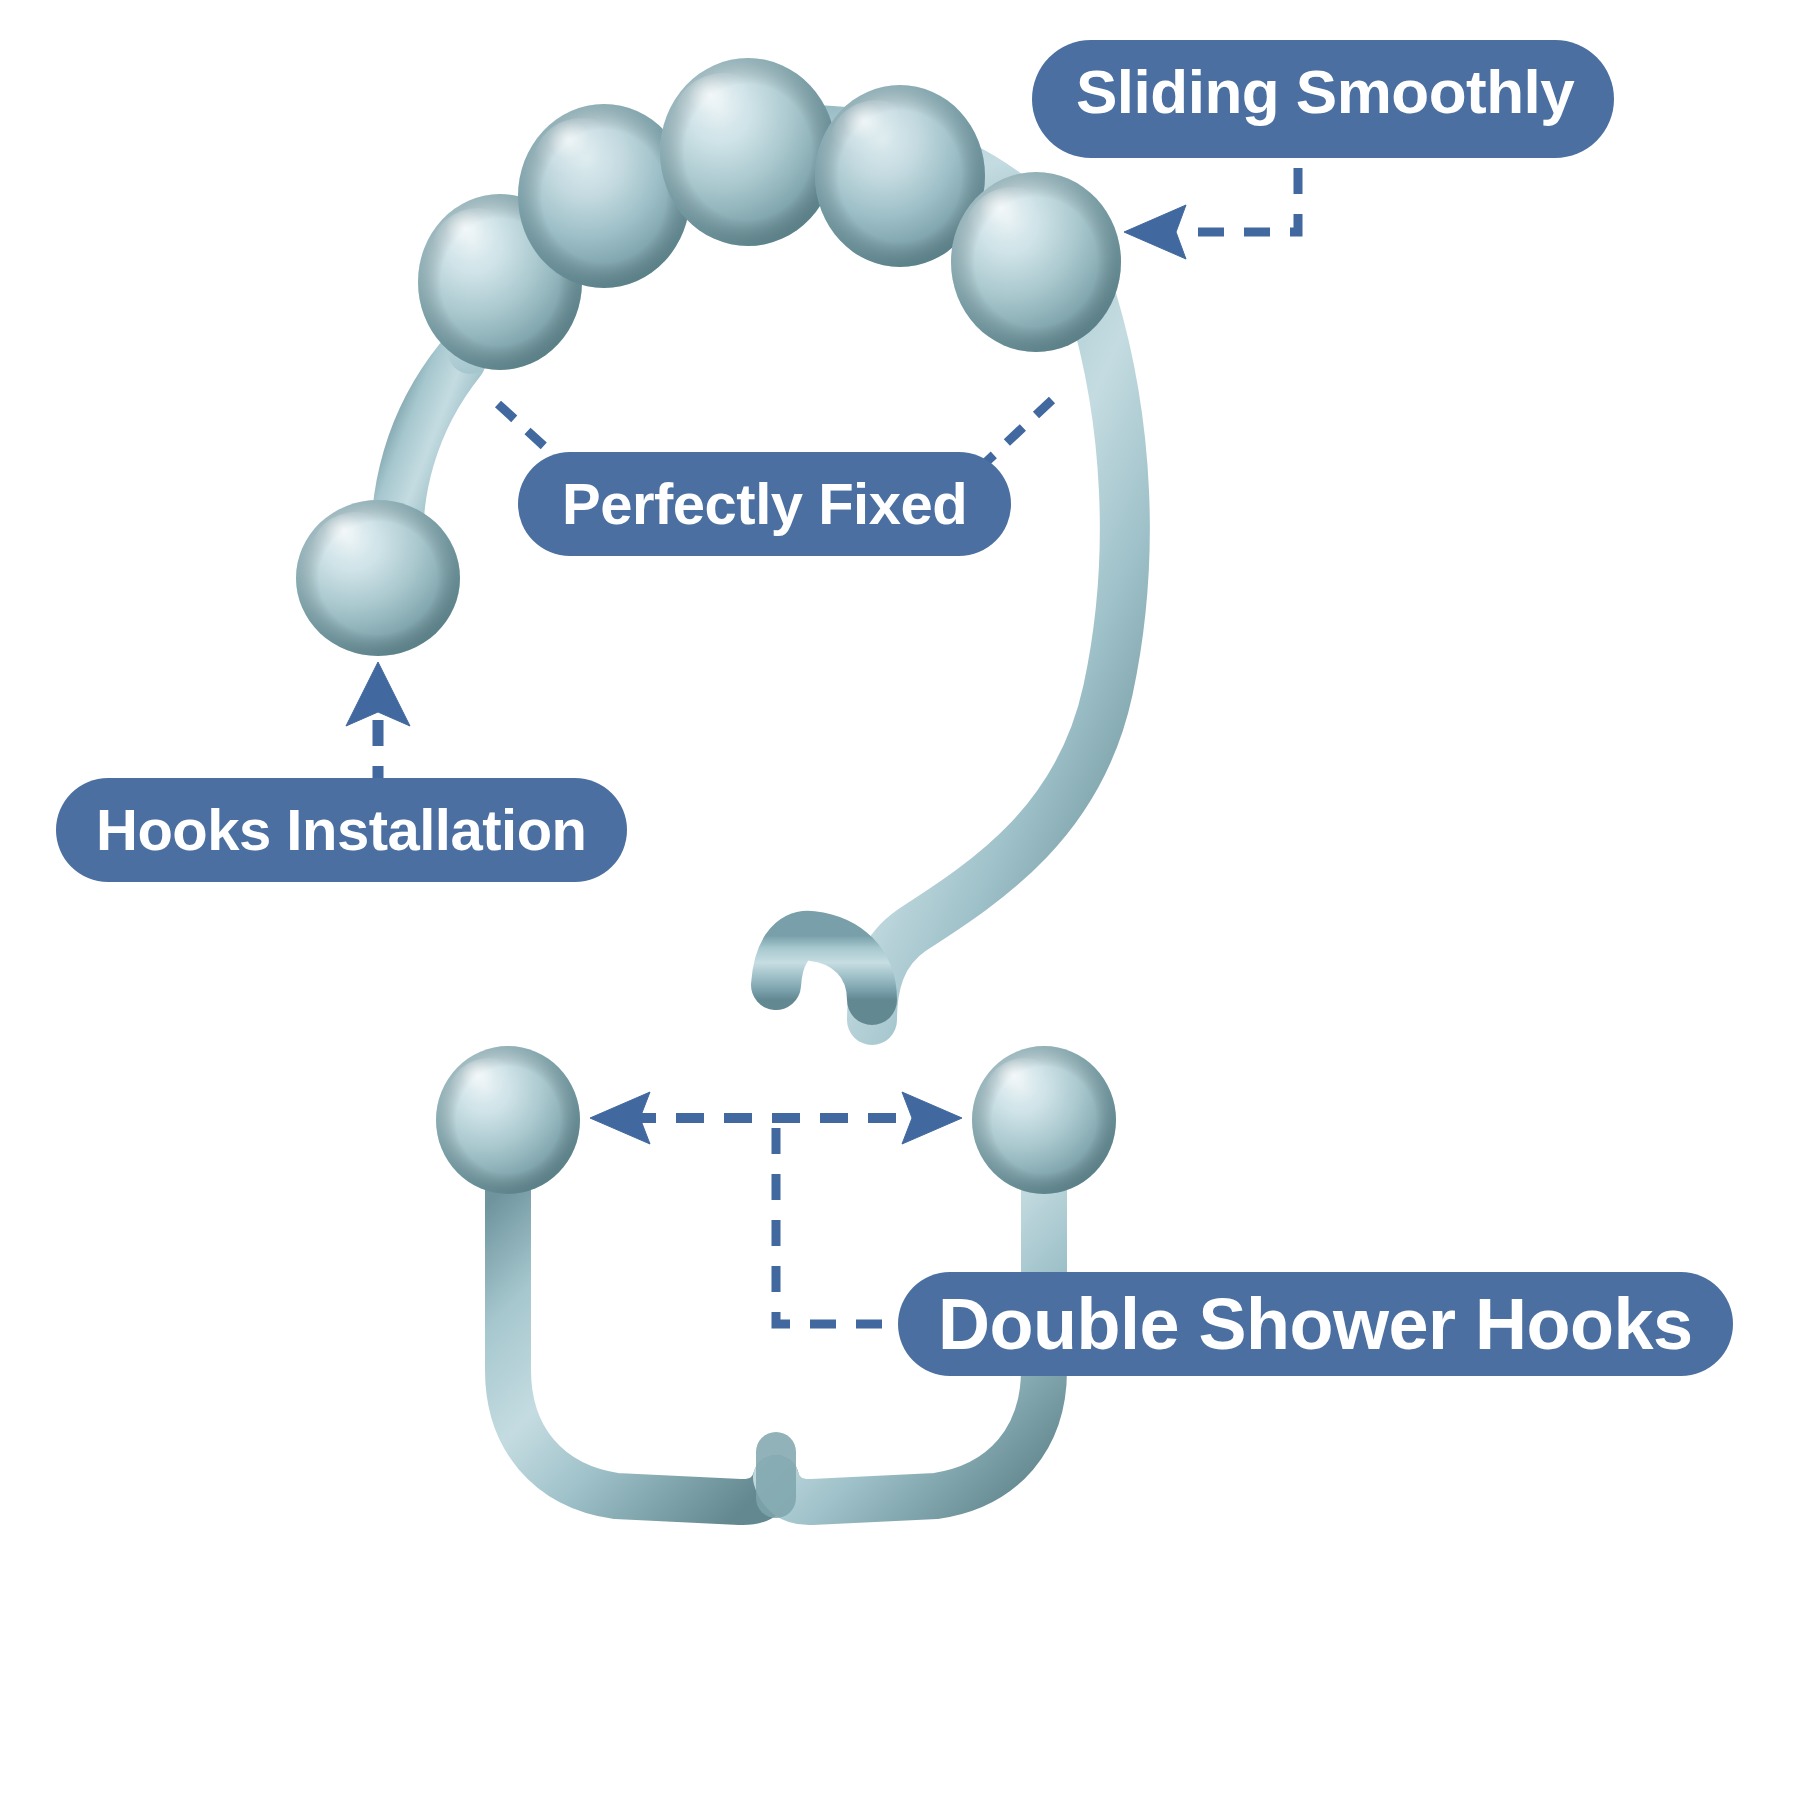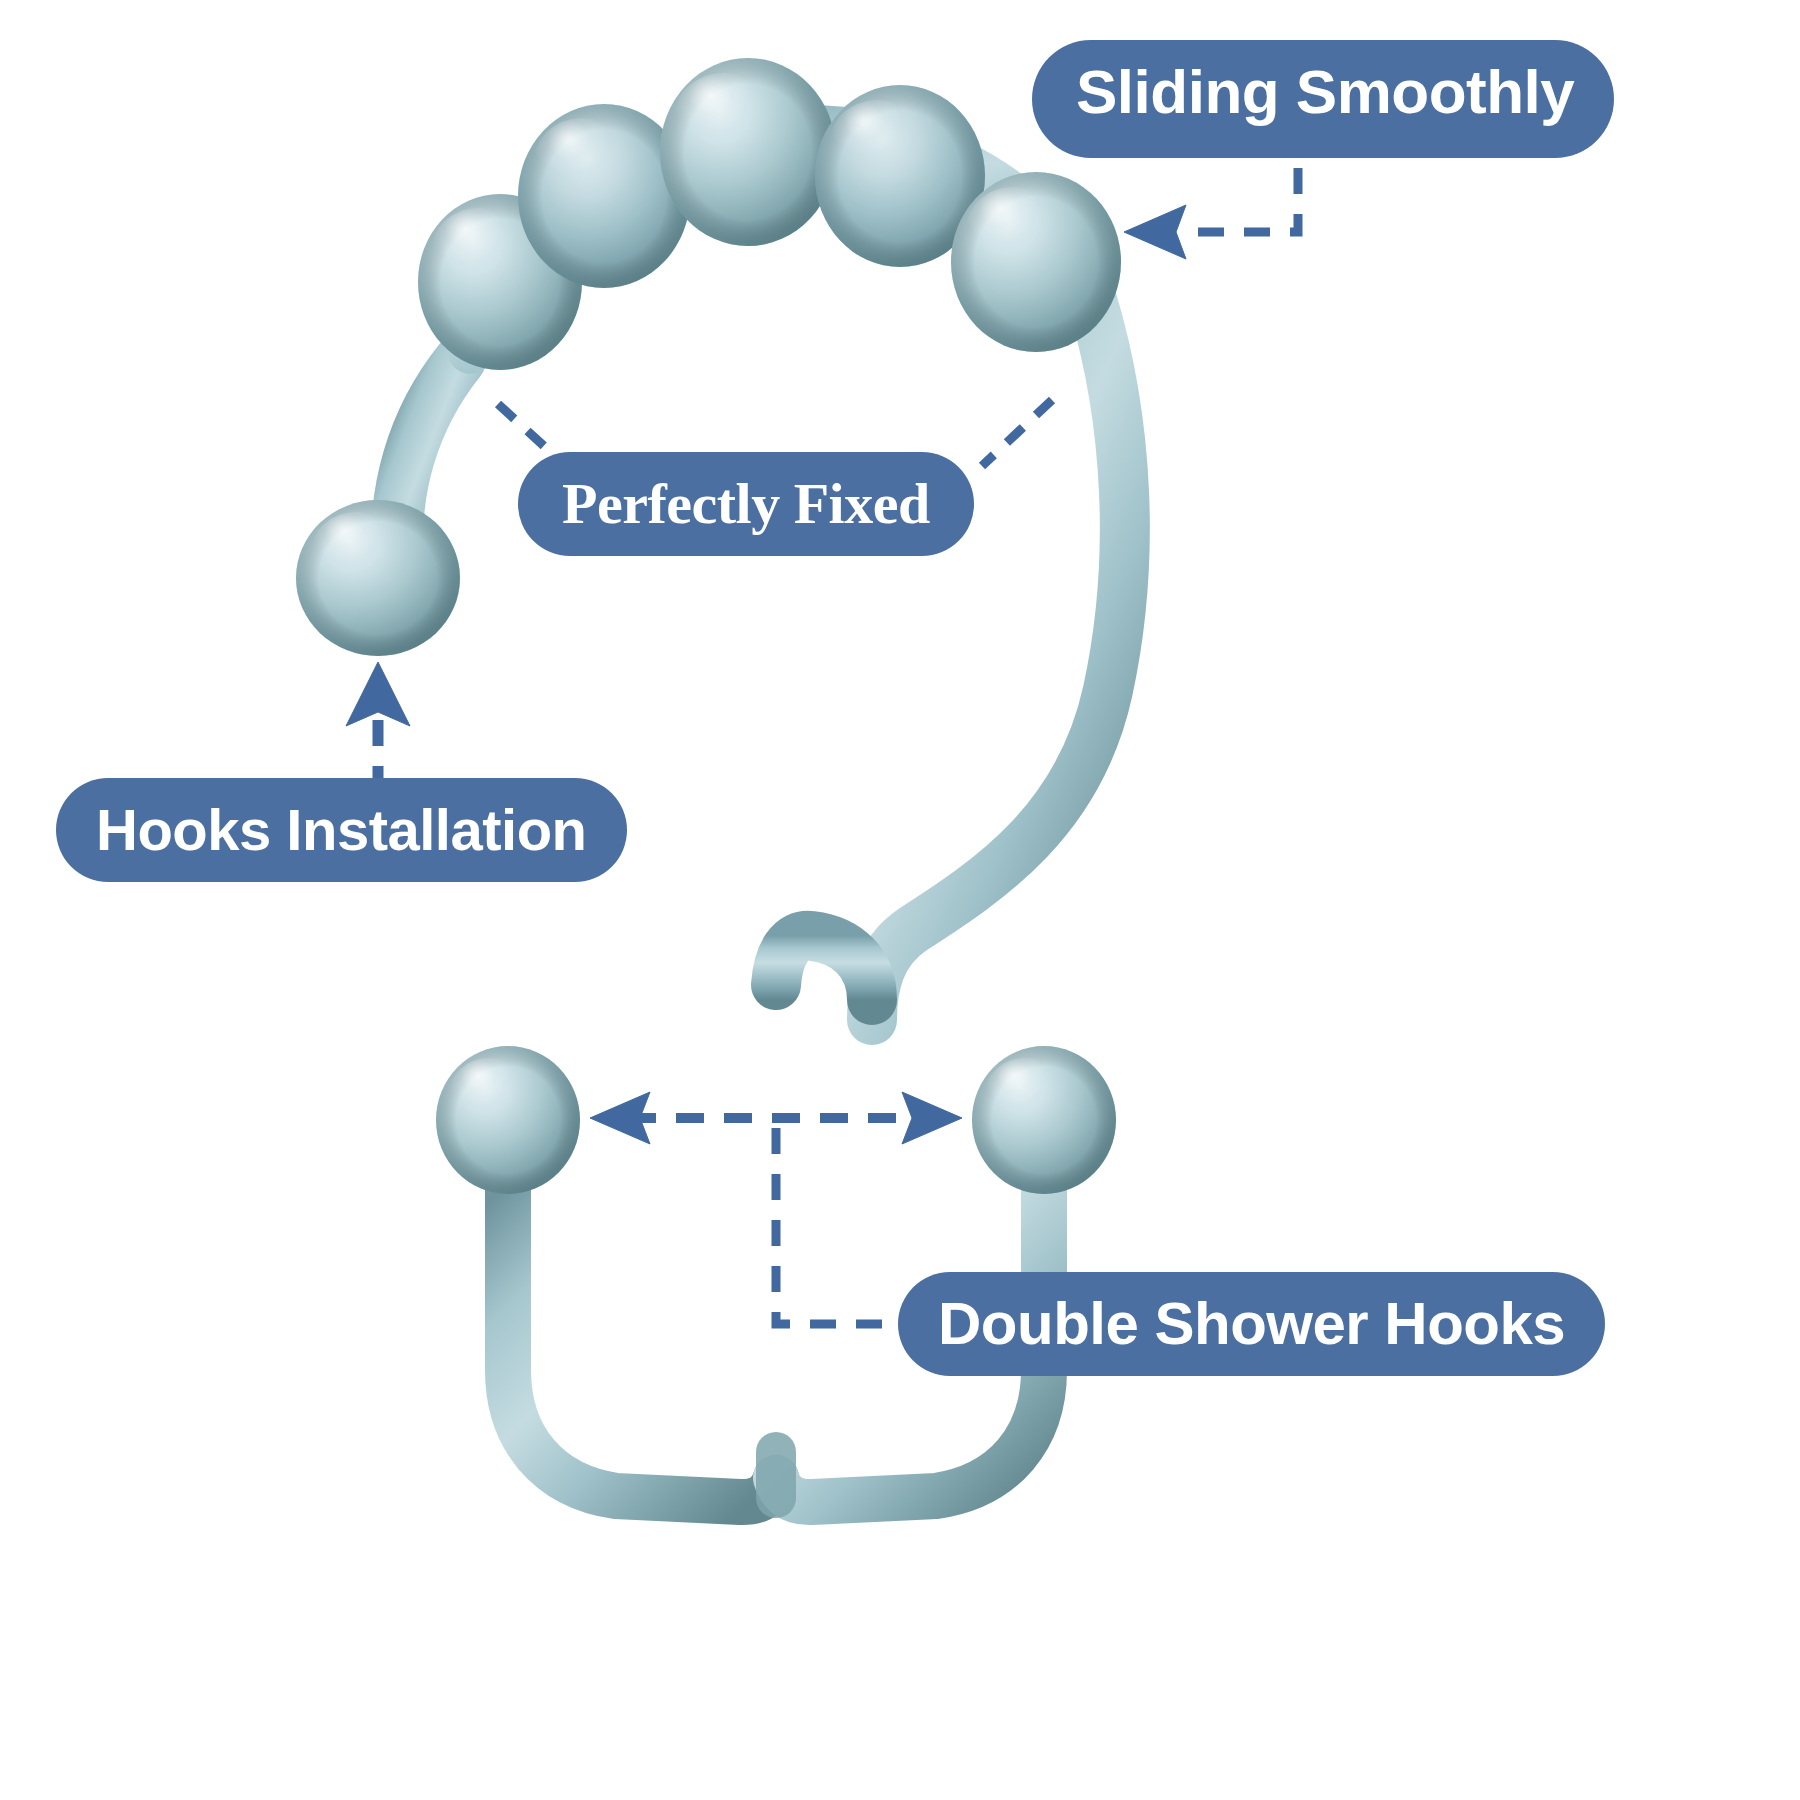--- a/index.html
+++ b/index.html
@@ -47,33 +47,32 @@
     left: 1032px; top: 40px;
     height: 118px;
     padding: 0 40px 15px 44px;
     font-size: 62px;
   }
   #badge-perfectly {
     left: 518px; top: 452px;
     height: 104px;
     padding: 0 44px;
     font-size: 58px;
-    font-family: Liberation Serif, serif;
   }
   #badge-easy {
     left: 56px; top: 778px;
     height: 104px;
     padding: 0 40px;
     font-size: 58px;
   }
   #badge-double {
     left: 898px; top: 1272px;
     height: 104px;
     padding: 0 40px;
-    font-size: 60px;
+    font-size: 72px;
   }
 </style>
 </head>
 <body>
 
 <div id="stage">
 
   <svg id="product-svg" viewBox="0 0 1800 1800">
     <defs>
 

